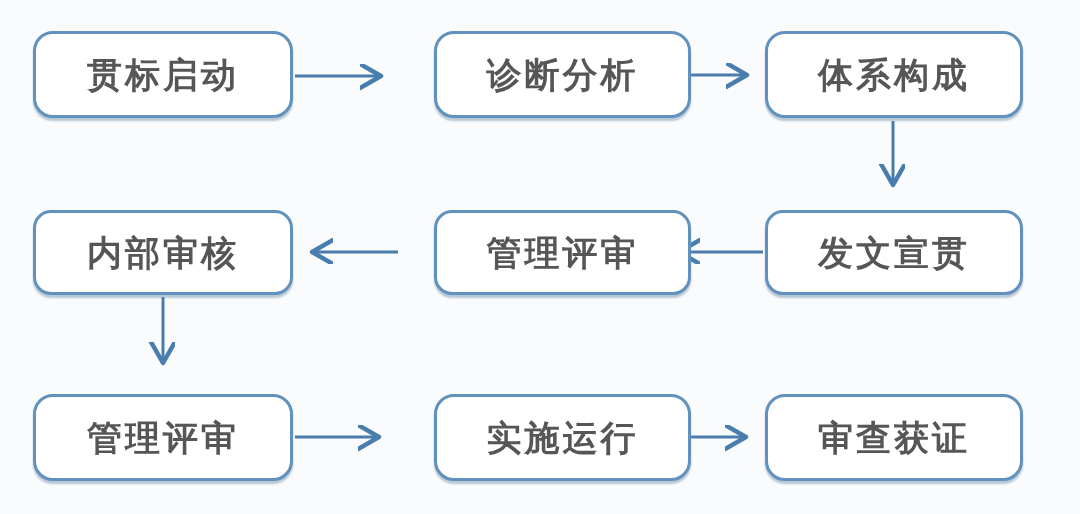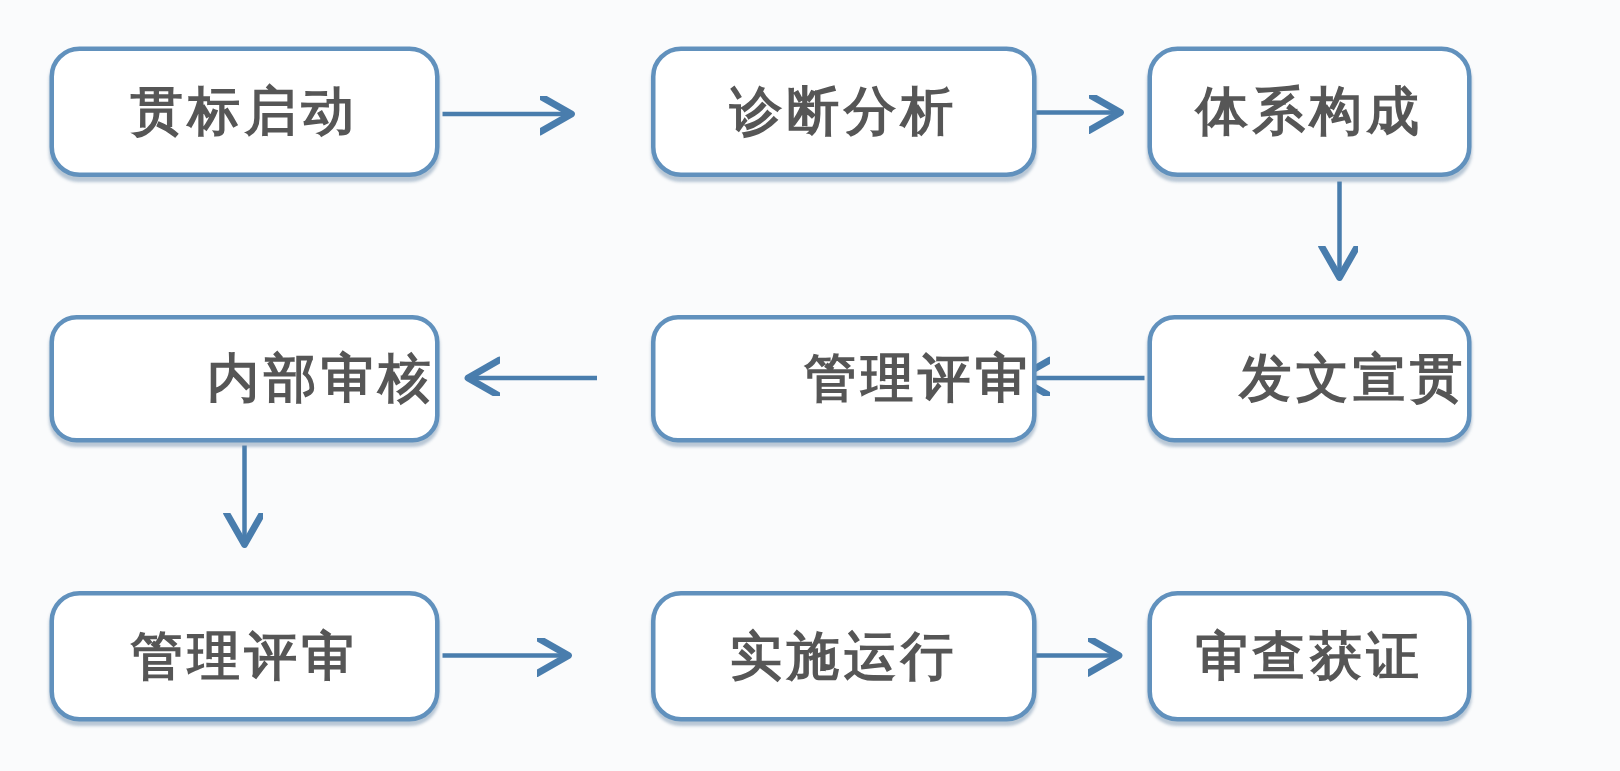--- a/index.html
+++ b/index.html
@@ -38,25 +38,25 @@
   .node-label {
     font-size: 35px;
     font-weight: 700;
     color: #565656;
     letter-spacing: 3px;
     line-height: 1;
     white-space: nowrap;
   }
   
   .r1 { top: 31px; }
-  .r2 { top: 210px; justify-content: flex-end; }
+  .r2 { top: 210px; }
   .r3 { top: 394px; }
   .c1 { left: 33px;  width: 260px; }
   .c2 { left: 400px; width: 257px; margin-left: 34px; }
-  .c3 { left: 765px; width: 216px; }
+  .c3 { left: 765px; width: 258px; }
   .r1, .r3 { height: 87px; border-radius: 20px; }
 </style>
 </head>
 <body>
 
 <div class="canvas">
 
   <svg class="arrow-layer" viewBox="0 0 1080 514" xmlns="http://www.w3.org/2000/svg">
     <defs>
       <marker id="chev" markerWidth="10" markerHeight="10" refX="6" refY="4" orient="auto" markerUnits="strokeWidth">

